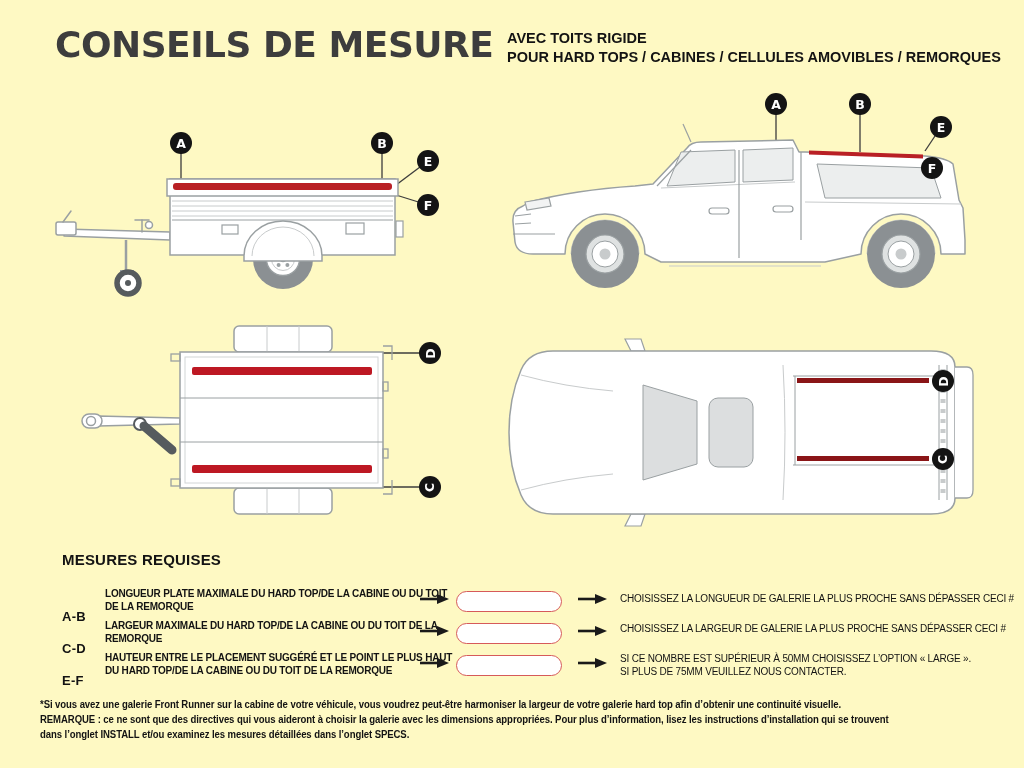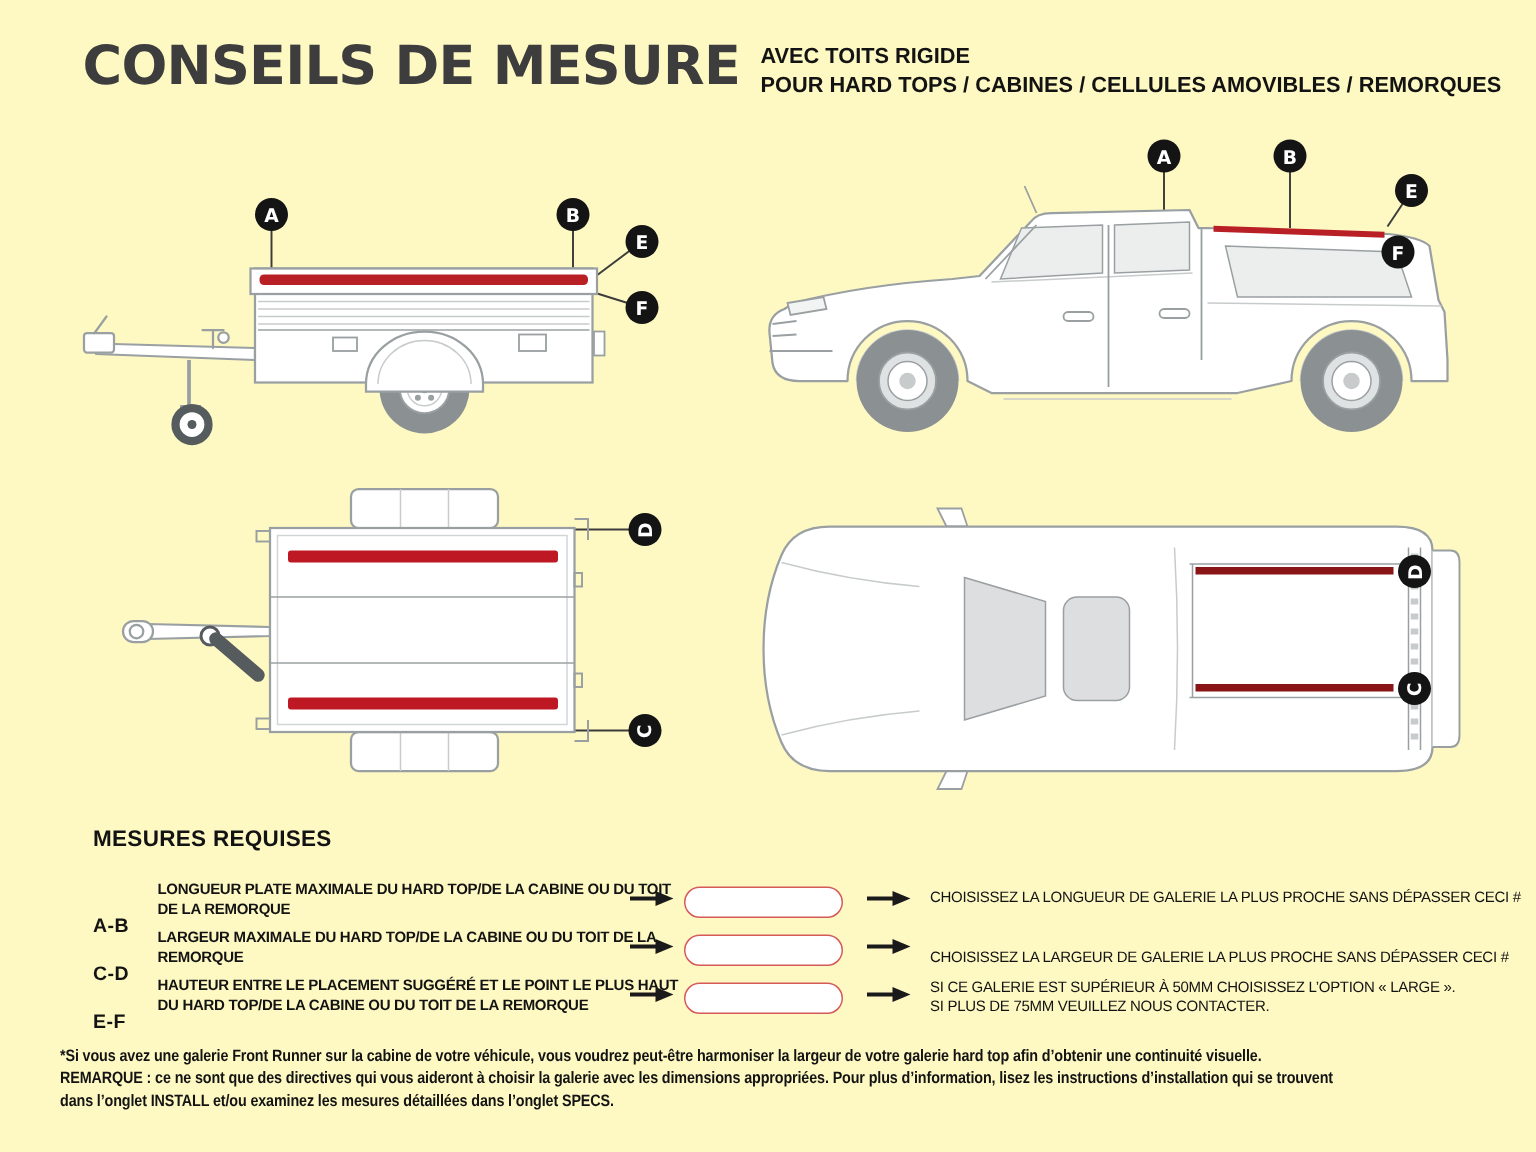--- a/index.html
+++ b/index.html
@@ -293,37 +293,37 @@
     <div class="row-desc">LARGEUR MAXIMALE DU HARD TOP/DE LA CABINE OU DU TOIT DE LA REMORQUE</div>
     <svg class="arrow a1" viewBox="0 0 30 12">
         <line x1="1" y1="6" x2="19" y2="6" stroke="#1a1a1a" stroke-width="2.6"></line>
         <polygon points="18,1 30,6 18,11" fill="#1a1a1a"></polygon>
       </svg>
     <div class="pill"></div>
     <svg class="arrow a2" viewBox="0 0 30 12">
         <line x1="1" y1="6" x2="19" y2="6" stroke="#1a1a1a" stroke-width="2.6"></line>
         <polygon points="18,1 30,6 18,11" fill="#1a1a1a"></polygon>
       </svg>
-    <div class="row-instr" style="top:14px;">CHOISISSEZ LA LARGEUR DE GALERIE LA PLUS PROCHE SANS DÉPASSER CECI #</div>
+    <div class="row-instr" style="top:4px;">CHOISISSEZ LA LARGEUR DE GALERIE LA PLUS PROCHE SANS DÉPASSER CECI #</div>
   </div>
 
   <div class="mrow" style="top:650px;">
     <div class="row-key">E-F</div>
     <div class="row-desc">HAUTEUR ENTRE LE PLACEMENT SUGGÉRÉ ET LE POINT LE PLUS HAUT DU HARD TOP/DE LA CABINE OU DU TOIT DE LA REMORQUE</div>
     <svg class="arrow a1" viewBox="0 0 30 12">
         <line x1="1" y1="6" x2="19" y2="6" stroke="#1a1a1a" stroke-width="2.6"></line>
         <polygon points="18,1 30,6 18,11" fill="#1a1a1a"></polygon>
       </svg>
     <div class="pill"></div>
     <svg class="arrow a2" viewBox="0 0 30 12">
         <line x1="1" y1="6" x2="19" y2="6" stroke="#1a1a1a" stroke-width="2.6"></line>
         <polygon points="18,1 30,6 18,11" fill="#1a1a1a"></polygon>
       </svg>
     <div class="row-instr" style="top:2px;">
-      <div>SI CE GALERIE EST SUPÉRIEUR À 50MM CHOISISSEZ L’OPTION « LARGE ».</div>
+      <div>SI CE NOMBRE EST SUPÉRIEUR À 50MM CHOISISSEZ L’OPTION « LARGE ».</div>
       <div>SI PLUS DE 75MM VEUILLEZ NOUS CONTACTER.</div>
     </div>
   </div>
 
   <div class="abs footer">
     <div>*Si vous avez une galerie Front Runner sur la cabine de votre véhicule, vous voudrez peut-être harmoniser la largeur de votre galerie hard top afin d’obtenir une continuité visuelle.</div>
     <div>REMARQUE : ce ne sont que des directives qui vous aideront à choisir la galerie avec les dimensions appropriées. Pour plus d’information, lisez les instructions d’installation qui se trouvent</div>
     <div>dans l’onglet INSTALL et/ou examinez les mesures détaillées dans l’onglet SPECS.</div>
   </div>
 

